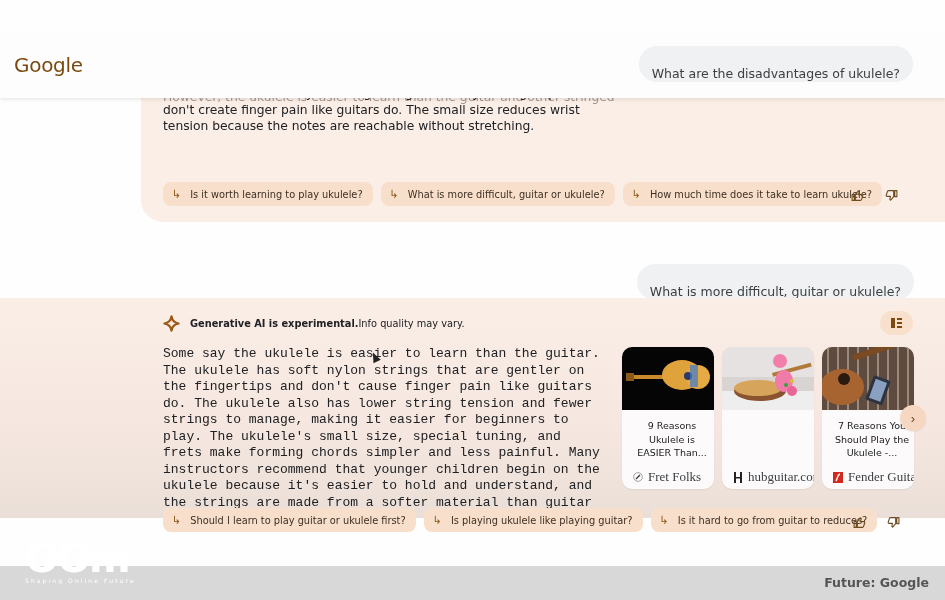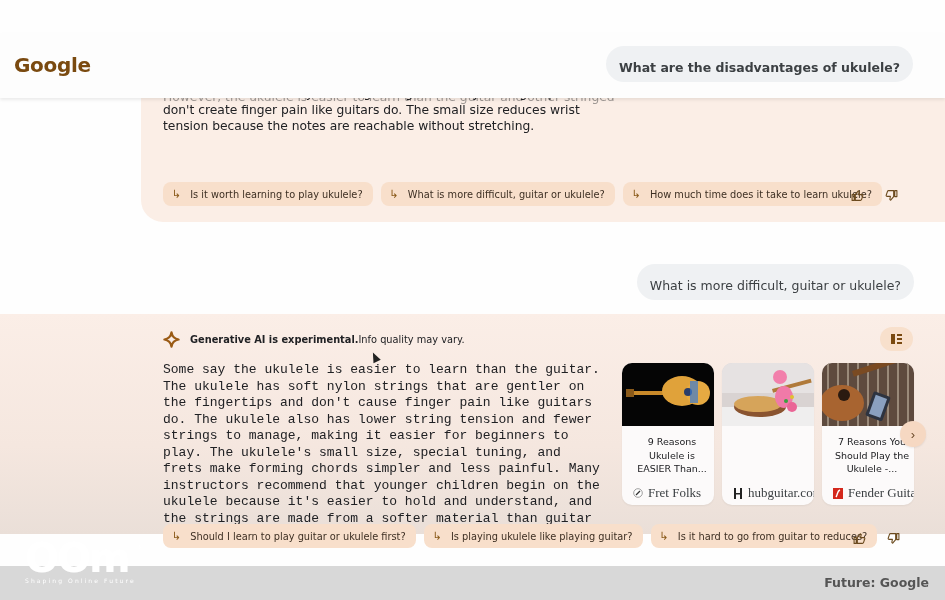--- a/index.html
+++ b/index.html
@@ -1,42 +1,42 @@
 <!DOCTYPE html>
 <html><head>
 <meta charset="utf-8">
 <style>
   * { box-sizing: border-box; margin: 0; padding: 0; }
   html, body { width: 945px; height: 600px; overflow: hidden; background: #fefefe; font-family: "Liberation Sans", sans-serif; color: #202124; }
   .stage { position: relative; width: 945px; height: 600px; overflow: hidden; background: #fefefe; }
 
   
-  .header { position: absolute; left: 0; top: 33px; width: 945px; height: 65px; background: #fdfdfd; box-shadow: 0 2px 3px rgba(0,0,0,0.08); z-index: 5; font-weight: bold; }
+  .header { position: absolute; left: 0; top: 33px; width: 945px; height: 65px; background: #fdfdfd; box-shadow: 0 2px 3px rgba(0,0,0,0.08); z-index: 5; }
   .logo { position: absolute; left: 14px; top: 20px; font-family: "DejaVu Sans", sans-serif; font-size: 20px; color: #7a4a10; letter-spacing: -0.3px; }
-  .user-bubble { position: absolute; background: #eff1f3; border-radius: 18px; font-size: 12.5px; color: #3c4043; padding: 4px 13px; height: 36px; line-height: 36px; white-space: nowrap; font-family: "DejaVu Sans", sans-serif; text-align: center; }
+  .user-bubble { position: absolute; background: #eff1f3; border-radius: 18px; font-size: 12.5px; color: #3c4043; padding: 10px 13px; height: 36px; line-height: 36px; white-space: nowrap; font-family: "DejaVu Sans", sans-serif; text-align: center; }
   .bubble-1 { right: 32px; top: 13px; }
 
   
   .card1 { position: absolute; left: 141px; top: 60px; width: 820px; height: 162px; background: #fbeee6; border-radius: 0 0 0 22px; }
   .card1 .text { position: absolute; left: 22px; top: 25px; width: 440px; font-size: 12.3px; line-height: 16.5px; color: #202124; font-family: "DejaVu Sans", sans-serif; }
   .cut-line { position: absolute; left: 22px; top: 30px; font-size: 12.3px; color: #444; opacity: 0.5; font-family: "DejaVu Sans", sans-serif; }
 
   .chips { position: absolute; display: flex; gap: 8px; }
   .chip { height: 24px; border-radius: 8px; background: #f8dfcb; color: #3d2f23; font-size: 9.8px; padding: 0 10px 0 9px; display: flex; align-items: center; white-space: nowrap; font-family: "DejaVu Sans", sans-serif; }
   .chip .arr { color: #8a5a1a; font-size: 11px; margin-right: 9px; }
   .card1 .chips { left: 22px; top: 122px; }
 
   .fb { position: absolute; display: flex; gap: 18px; }
   .fb span { width: 16px; height: 16px; display: inline-flex; align-items: center; justify-content: center; }
   .card1 .fb { left: 708px; top: 127px; }
 
   .bubble-2 { right: 31px; top: 264px; }
 
   
-  .card2 { position: absolute; left: 0; top: 314px; width: 945px; height: 220px; background: linear-gradient(#fbeee7 0%, #f5e7df 60%, #eadfd8 100%); }
+  .card2 { position: absolute; left: 0; top: 298px; width: 945px; height: 220px; background: linear-gradient(#fbeee7 0%, #f5e7df 60%, #eadfd8 100%); }
   .ai-head { position: absolute; left: 163px; top: 17px; display: flex; align-items: center; font-size: 9.8px; color: #202124; font-family: "DejaVu Sans", sans-serif; }
   .ai-head b { font-weight: bold; }
   .ai-head .spark { margin-right: 10px; width: 17px; height: 17px; display: inline-flex; }
   .list-btn { position: absolute; left: 880px; top: 13px; width: 33px; height: 24px; border-radius: 12px; background: #f8e0cc; display: flex; align-items: center; justify-content: center; }
   .card2 .text { position: absolute; left: 163px; top: 48px; width: 440px; font-size: 13px; line-height: 16.5px; color: #202124; font-family: Liberation Mono, monospace; }
 
   .cards { position: absolute; left: 622px; top: 49px; display: flex; gap: 8px; }
   .src-card { width: 92px; height: 142px; background: #fcfafa; border-radius: 10px; overflow: hidden; position: relative; box-shadow: 0 1px 2px rgba(0,0,0,0.06); text-align: center; }
   .src-card .thumb { height: 63px; width: 100%; position: relative; overflow: hidden; }
   .src-card .title { position: absolute; left: 11px; top: 72px; width: 78px; font-size: 9.5px; line-height: 13.5px; color: #202124; font-family: "DejaVu Sans", sans-serif; }

